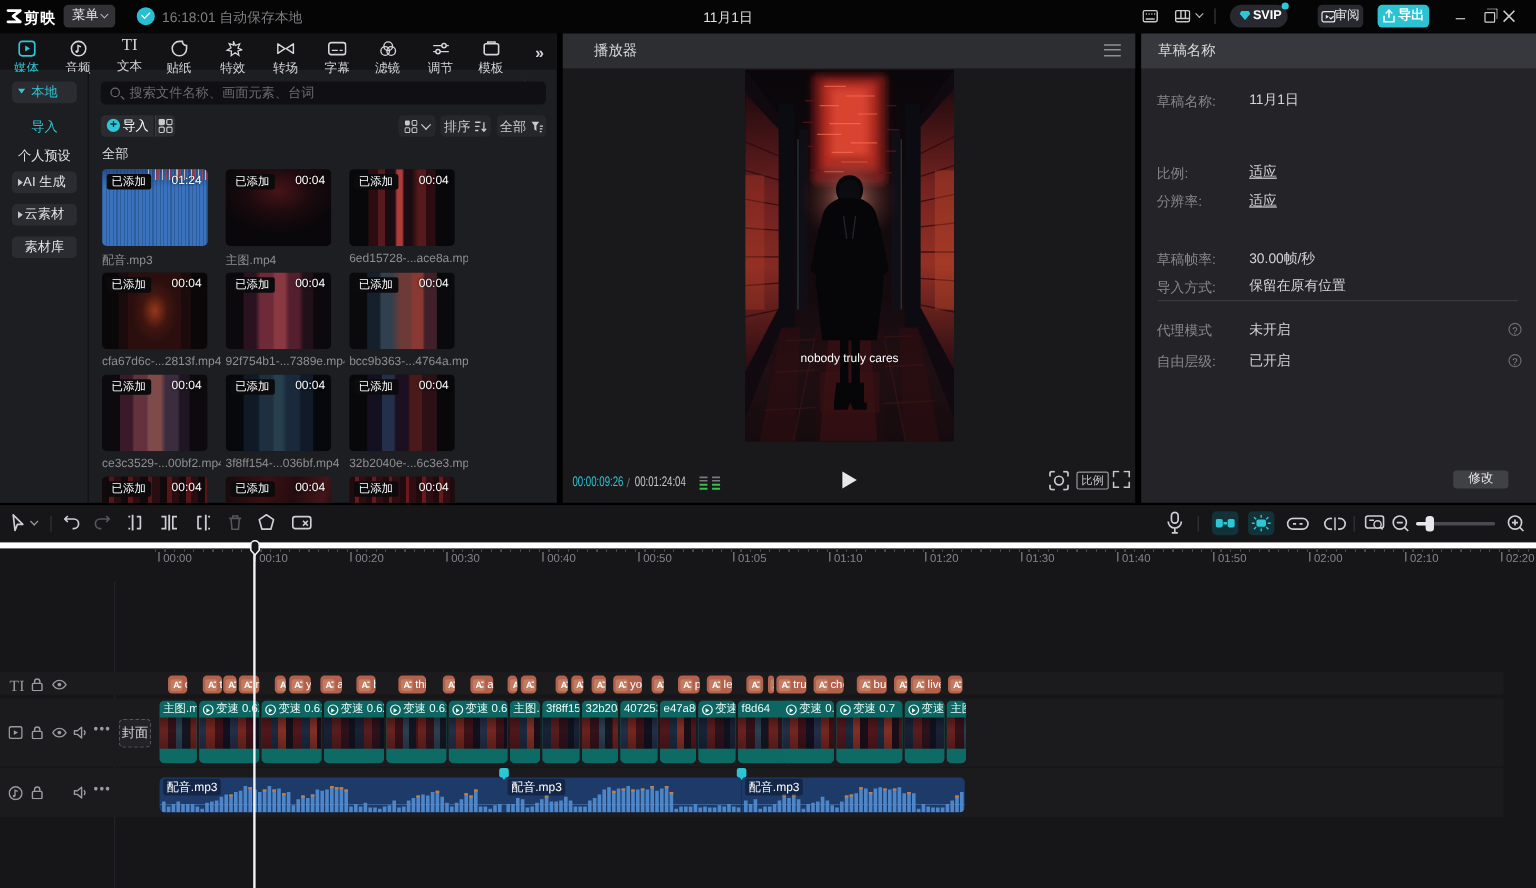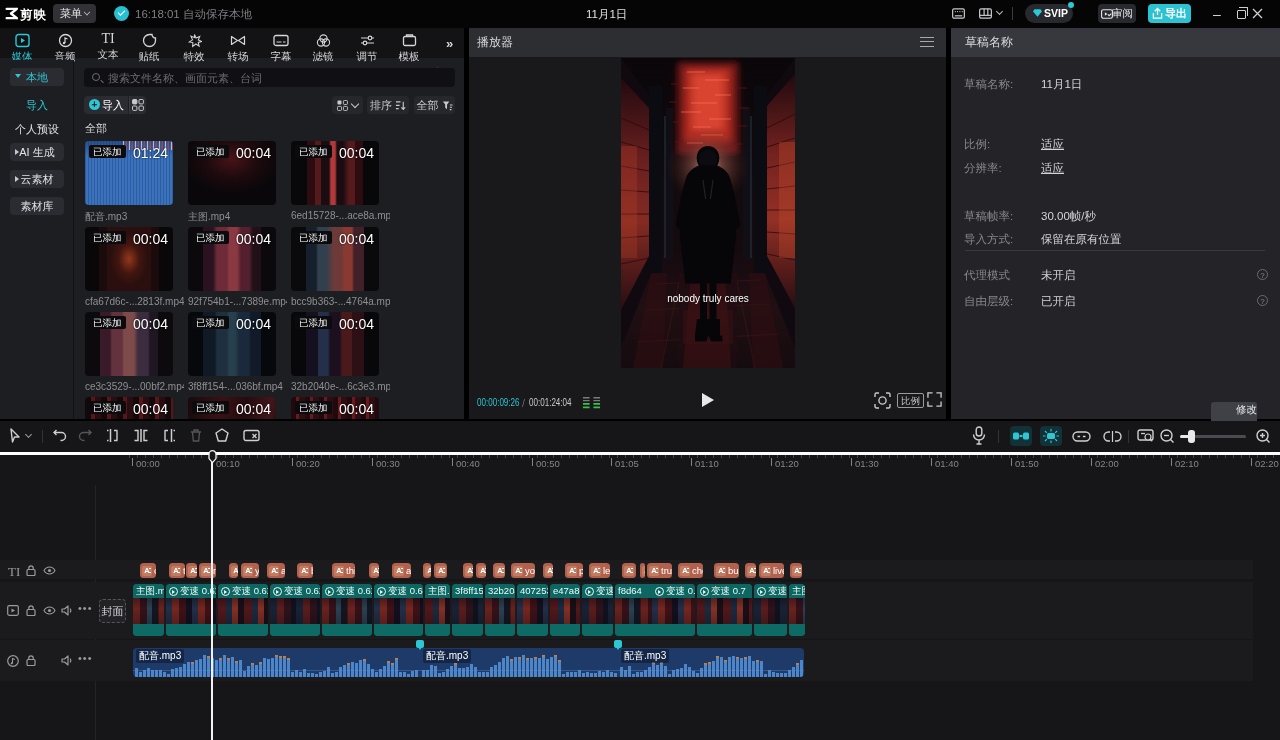--- a/index.html
+++ b/index.html
@@ -52,21 +52,21 @@
 .importbtn{position:absolute;left:9px;top:64px;width:44px;height:18px;background:#2b2c31;border-radius:4px 0 0 4px;color:#fff;font-size:11px;line-height:18px;padding-left:18px}
 .importbtn .plus{position:absolute;left:5px;top:3px;width:11px;height:11px;border-radius:50%;background:#2cc6d4;color:#0c2c30;font-size:10px;line-height:11px;text-align:center;font-weight:bold}
 .gridbtn{position:absolute;left:54px;top:64px;width:17px;height:18px;background:#2b2c31;border-radius:0 4px 4px 0;border-left:1px solid #3a3b40}
 .toolbtn{position:absolute;top:64px;height:18px;background:#26272b;border-radius:4px;color:#c9c9cd;font-size:11px;display:flex;align-items:center;justify-content:center;gap:3px;white-space:nowrap}
 .vdrop{display:flex;align-items:center;justify-content:center;gap:4px}
 .alllabel{position:absolute;left:10px;top:61px;font-size:11px;color:#d6d6da}
 #mgrid{position:absolute;left:10px;top:81px;width:380px;height:278px}
 .mcard{position:absolute;width:88px}
 .mthumb{position:relative;width:88px;height:64px;border-radius:4px;background:#0a0a0c;overflow:hidden}
 .badge{position:absolute;left:4px;top:4px;background:#0b0b0d;color:#fff;font-size:9.5px;line-height:13px;padding:0 4px;border-radius:2px;z-index:3}
-.dur{position:absolute;right:5px;top:4px;color:#fff;font-size:14px;z-index:3;text-shadow:0 0 2px #000}
+.dur{position:absolute;right:5px;top:4px;color:#fff;font-size:10px;z-index:3;text-shadow:0 0 2px #000}
 .mname{margin-top:5px;font-size:10px;color:#8e8e93;white-space:nowrap;overflow:hidden;width:99px}
 
 
 .audio{background:#3a72bd}
 .awave{position:absolute;left:0;top:0;width:100%;height:100%;
  background:repeating-linear-gradient(90deg,rgba(16,40,80,.28) 0 1px,transparent 1px 3px),
  linear-gradient(180deg,rgba(14,36,80,.45),rgba(14,36,80,0) 24%)}
 .awave:before{content:"";position:absolute;left:38px;top:0;right:0;height:9px;
  background:repeating-linear-gradient(90deg,rgba(200,205,215,.85) 0 1px,rgba(150,60,70,.8) 1px 2px,rgba(58,114,189,.2) 2px 3px,rgba(180,70,70,.75) 3px 4px,rgba(58,114,189,.15) 4px 6px)}
 .t2{background:radial-gradient(55% 55% at 50% 28%,#471318 0%,#1c0a0e 55%,#0a070a 100%),#0a070a}
@@ -76,46 +76,46 @@
 .t6{background:linear-gradient(90deg,#16202c 0 10px,#31404e 12px 20px,#6e3a38 28px 36px,#8a3832 38px 46px,#42202a 48px 58px) 50% 0/58px 100% no-repeat,#0a0a0d}
 .t7{background:linear-gradient(90deg,#3a1a28 0 10px,#64323e 12px 22px,#7e4a4a 24px 34px,#3c2c40 38px 48px,#1e1622 50px 58px) 50% 0/58px 100% no-repeat,#0c0a0c}
 .t8{background:linear-gradient(90deg,#101a26 0 12px,#1e3040 14px 24px,#26404e 26px 32px,#1a2a3c 36px 46px,#101a28 48px 58px) 50% 0/58px 100% no-repeat,#07080c}
 .t9{background:linear-gradient(90deg,#141020 0 12px,#24304a 12px 22px,#1c1020 24px 34px,#4a1a1a 36px 46px,#2c1016 46px 58px) 50% 0/58px 100% no-repeat,#08080a}
 .t10{background:repeating-linear-gradient(90deg,#12090c 0 6px,#5a1518 6px 10px,#2a0d10 10px 16px),#12090c}
 .t11{background:linear-gradient(100deg,#160a0c 0%,#3c1013 35%,#240c10 60%,#44161a 85%,#140a0c 100%)}
 .t12{background:repeating-linear-gradient(90deg,#200a0e 0 5px,#6a1a1c 5px 8px,#300d10 8px 14px),#200a0e}
 
 
 #player{position:absolute;left:469px;top:28px;width:477px;height:391px;background:#19191b}
-#player .phead{position:absolute;left:0;top:0;width:100%;height:29px;background:#2d2e32;color:#d9d9dc;font-size:12px;line-height:29px;padding-left:8px}
+#player .phead{position:absolute;left:0;top:0;width:100%;height:29px;background:#2d2e32;color:#d9d9dc;font-size:12px;line-height:29px;padding-left:26px}
 .ham{position:absolute;right:12px;top:9px;width:14px;height:10px;border-top:1.6px solid #a8a8ac;border-bottom:1.6px solid #a8a8ac}
 .ham:after{content:"";position:absolute;left:0;top:2.8px;width:14px;height:1.6px;background:#a8a8ac}
 #video{position:absolute;left:152px;top:30px;width:174px;height:310px}
 .pctrl{position:absolute;left:0;bottom:0;width:100%;height:50px}
 .tcur{position:absolute;left:8px;top:27px;font-size:11.5px;color:#2cc6d4;transform:scaleX(.7);transform-origin:0 0;white-space:nowrap}
 .ttot{position:absolute;left:60px;top:27px;font-size:11.5px;color:#c9c9cd;transform:scaleX(.7);transform-origin:0 0;white-space:nowrap}
 .playbtn{position:absolute;left:233px;top:24px;width:0;height:0;border-left:12px solid #e8e8ea;border-top:7.5px solid transparent;border-bottom:7.5px solid transparent}
 .perf{position:absolute;left:113px;top:27px;width:19px;height:14px}
 
 
 #rpanel{position:absolute;left:951px;top:28px;width:329px;height:391px;background:#242428}
 #rpanel .phead{position:absolute;left:0;top:0;width:100%;height:29px;background:#37383d;color:#dadadd;font-size:12px;line-height:29px;padding-left:14px}
 .prow{position:absolute;left:13px;width:303px;font-size:11.5px;color:#87878c}
 .pval{position:absolute;left:77px;color:#d5d5d8;width:222px;line-height:15.5px}
 .pval.u{text-decoration:underline}
 .qm{position:absolute;right:-1px;top:1px;width:11px;height:11px;border:1px solid #6a6a70;border-radius:50%;color:#8a8a90;font-size:8px;line-height:11px;text-align:center}
 .psep{position:absolute;left:14px;top:222px;width:300px;height:1px;background:#39393e}
-.modify{position:absolute;left:260px;top:374px;width:46px;height:29px;background:#404147;border-radius:3px;color:#e6e6e9;font-size:10.5px;line-height:15px;text-align:right;padding-top:0}
+.modify{position:absolute;left:260px;top:364px;width:46px;height:15px;background:#404147;border-radius:3px;color:#e6e6e9;font-size:10.5px;line-height:15px;text-align:center;padding-top:0}
 
 
 #timeline{position:absolute;left:0;top:421px;width:1280px;height:319px;background:#161619}
 #ttool{position:absolute;left:0;top:0;width:1280px;height:31px;background:#161619}
 .tico{position:absolute;top:7px;color:#cfcfd3}
 .tico.dim{color:#55555a}
-#ruler{position:absolute;left:0;top:31px;width:1280px;height:13px;border-top:3px solid #ffffff;
+#ruler{position:absolute;left:0;top:31px;width:1280px;height:13px;border-top:5px solid #ffffff;
  background:#161619}
 .rlab{position:absolute;top:3px;font-size:9.5px;color:#84848a;z-index:2}
 .rlab:before{content:"";position:absolute;left:-4px;top:0;width:1px;height:8px;background:#84848a}
 #rticks{position:absolute;left:129px;top:0;right:0;height:2.5px;
  background:repeating-linear-gradient(90deg,#45454b 0 1px,transparent 1px 8px)}
 #tracks{position:absolute;left:0;top:44px;width:1280px;height:275px}
 .lane{position:absolute;left:0;width:1253px;background:#1b1b1e}
 #tracks:before{content:"";position:absolute;left:95px;top:20px;bottom:0;width:1px;background:#232327}
 .thdr{position:absolute;left:0;width:95px;height:100%}
 .hico{position:absolute;color:#9a9a9f;font-size:11px}

